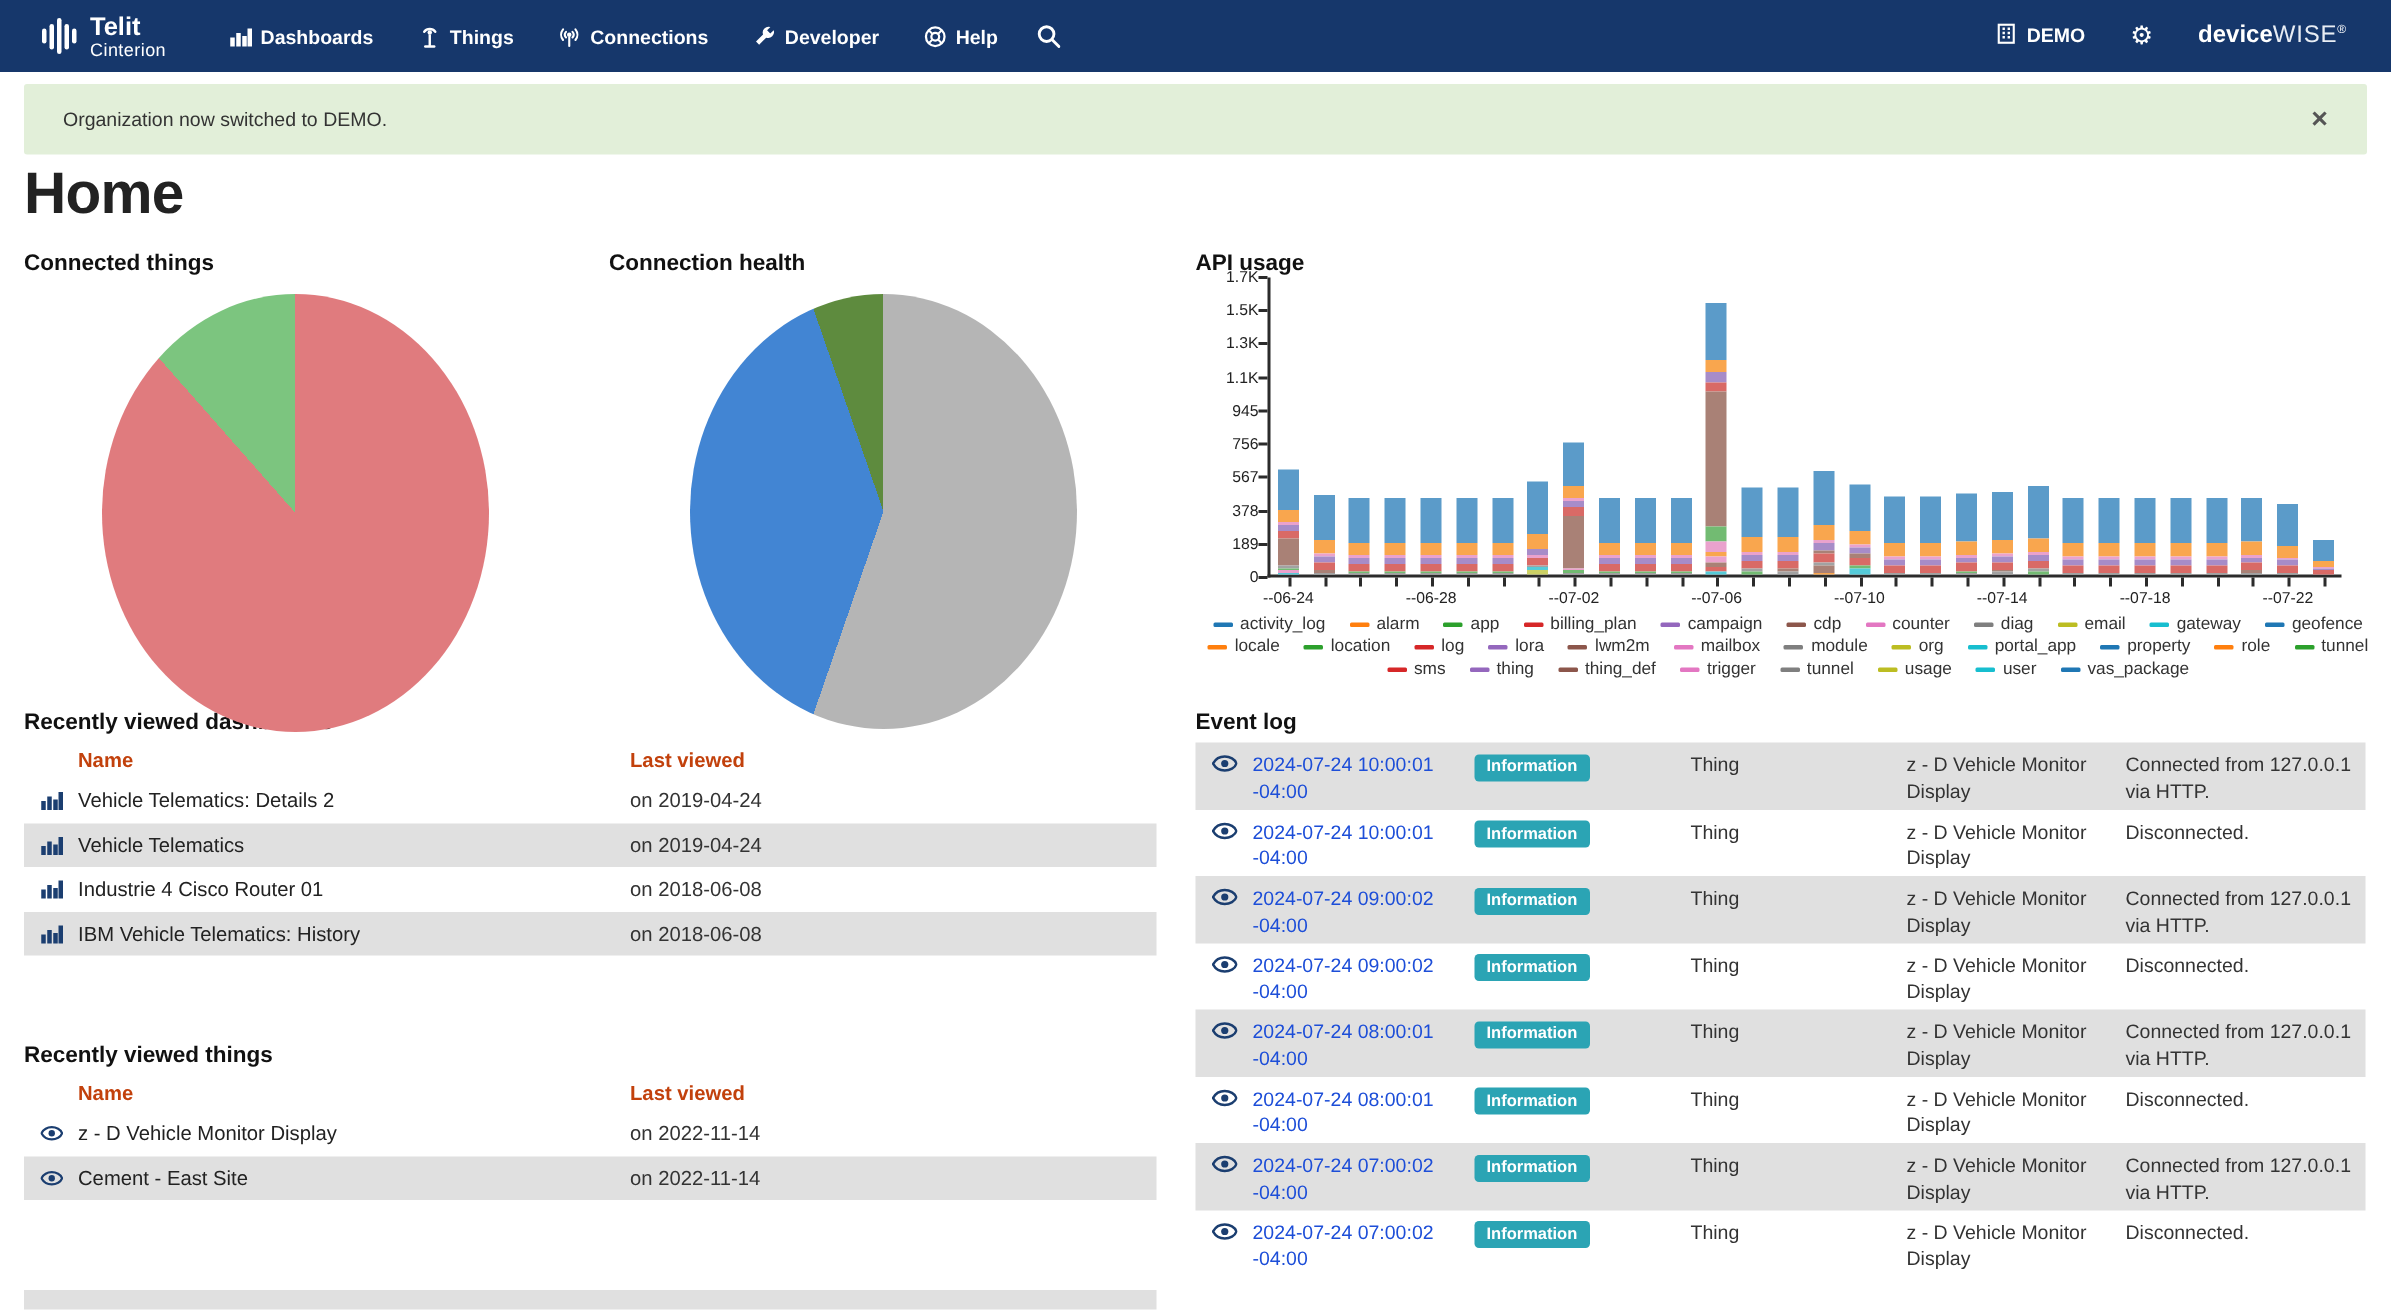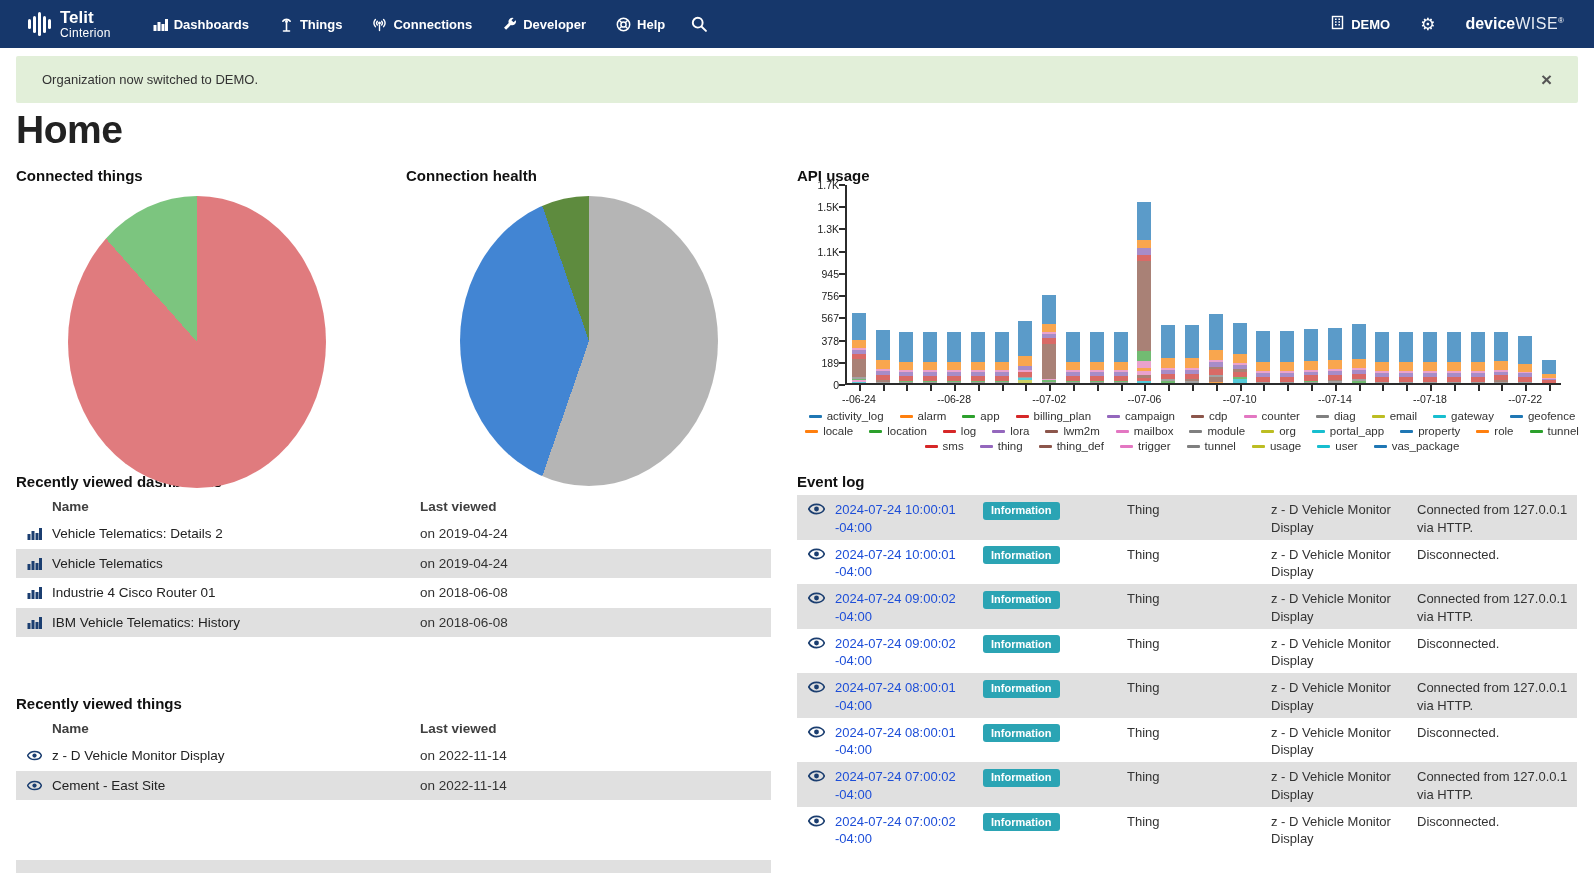--- a/index.html
+++ b/index.html
@@ -47,21 +47,21 @@
   .bar { width:14px; display:flex; flex-direction:column-reverse; }
   .bar div { width:100%; }
   .xtick { position:absolute; bottom:-8px; left:50%; width:2px; height:6px; background:#2b2b2b; }
   .xlab { position:absolute; bottom:-22px; left:50%; transform:translateX(-50%); font-size:10.5px; color:#222; white-space:nowrap; }
   .legend { position:absolute; left:797px; top:410px; width:790px; display:flex; flex-direction:column; gap:3px; }
   .legend-row { display:flex; justify-content:center; gap:16px; }
   .legend-item { display:flex; align-items:center; gap:5px; font-size:11.5px; color:#333; white-space:nowrap; cursor:pointer; }
   .legend-swatch { width:13px; height:3px; border-radius:1px; }
   
   .ltable { position:absolute; left:16px; width:755px; }
-  .ltable .thead { display:grid; grid-template-columns:36px 368px auto; font-weight:bold; font-size:13.5px; color:#404040; height:26px; align-items:center; }
+  .ltable .thead { display:grid; grid-template-columns:36px 368px auto; font-weight:bold; font-size:13.5px; color:#c2410c; height:26px; align-items:center; }
   .ltable .row { display:grid; grid-template-columns:36px 368px auto; font-size:13.5px; height:29.5px; align-items:center; cursor:pointer; }
   .ltable .row:nth-child(odd) { background:#e0e0e0; }
   .ltable .icon-cell { display:flex; justify-content:center; align-items:center; color:#1b3e70; }
   .ltable .name { color:#222; }
   .ltable .when { color:#333; }
   .partial-row { position:absolute; left:16px; top:860px; width:755px; height:13px; background:#e0e0e0; }
   
   .etable { position:absolute; left:797px; top:495px; width:780px; }
   .etable .thead { display:grid; grid-template-columns:38px 148px 144px 144px 146px auto; font-weight:bold; font-size:13.5px; color:#111; height:24px; align-items:center; }
   .erow { display:grid; grid-template-columns:38px 148px 144px 144px 146px auto; font-size:13px; min-height:44.5px; height:44.5px; align-items:flex-start; padding-top:6px; cursor:pointer; }

